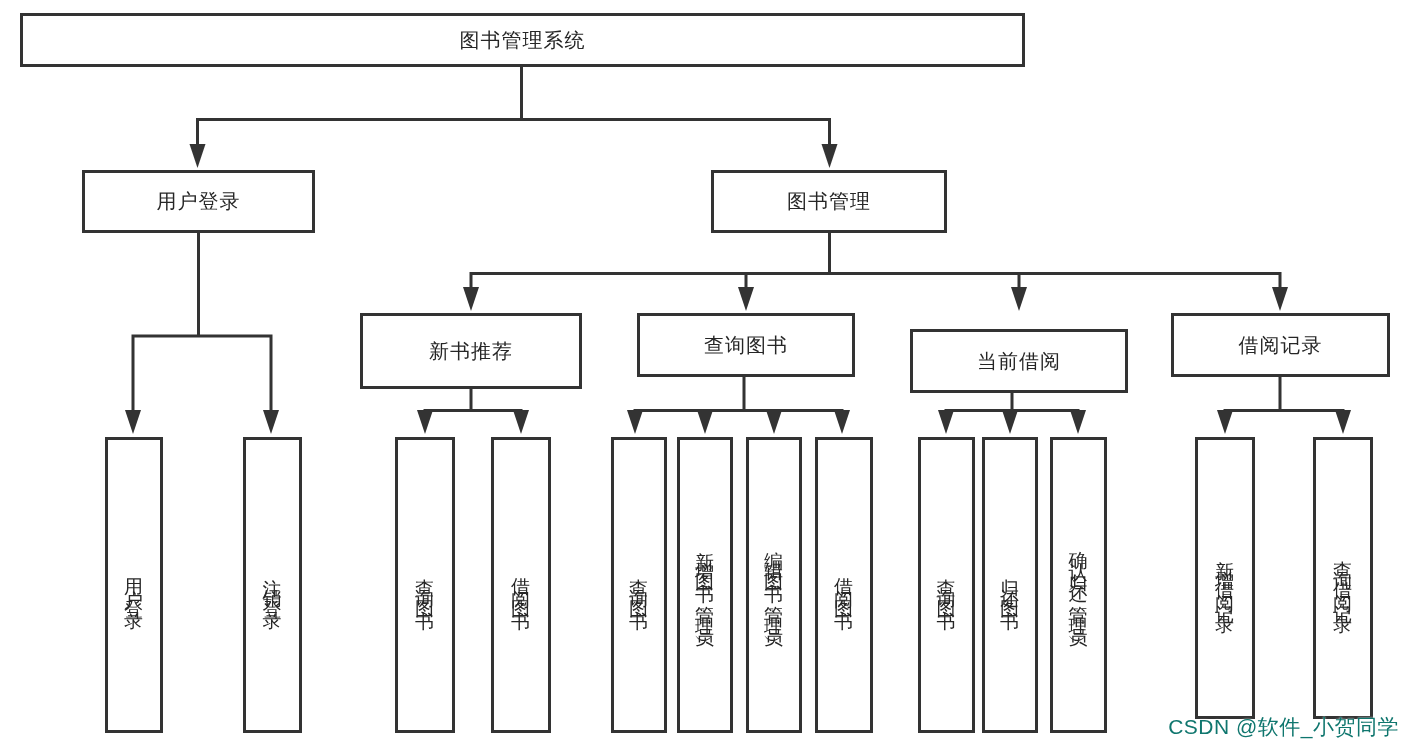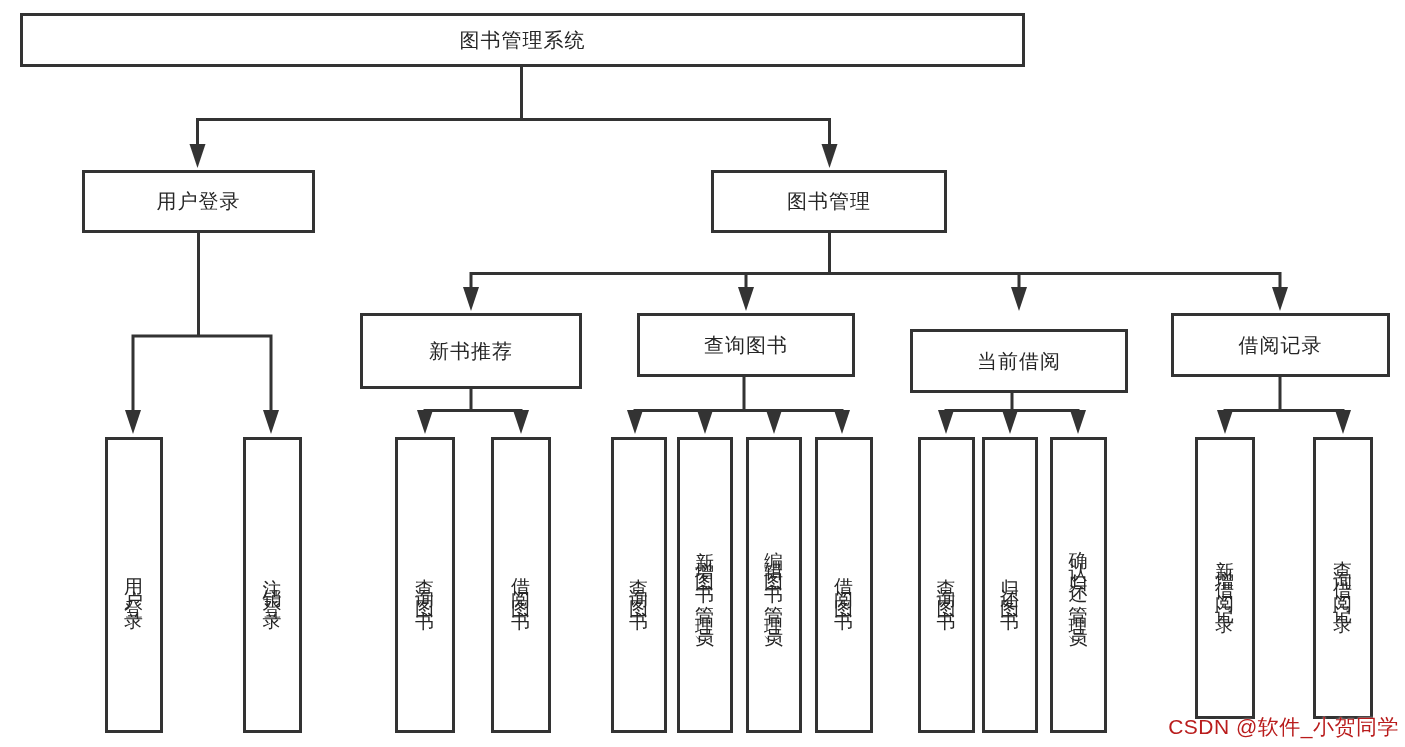--- a/index.html
+++ b/index.html
@@ -26,21 +26,21 @@
     writing-mode:vertical-lr;
     text-orientation:mixed;
     font-size:19px;
     letter-spacing:11px;
     line-height:1;
   }
   #watermark {
     position:absolute;
     right:6px; top:713px;
     font-size:21px;
-    color:#b91c1c;
+    color:#0f766e;
     letter-spacing:0.5px;
     text-shadow:0 0 2px #ffffff;
     white-space:nowrap;
   }
 </style>
 </head>
 <body>
 
 <div id="canvas">
 

